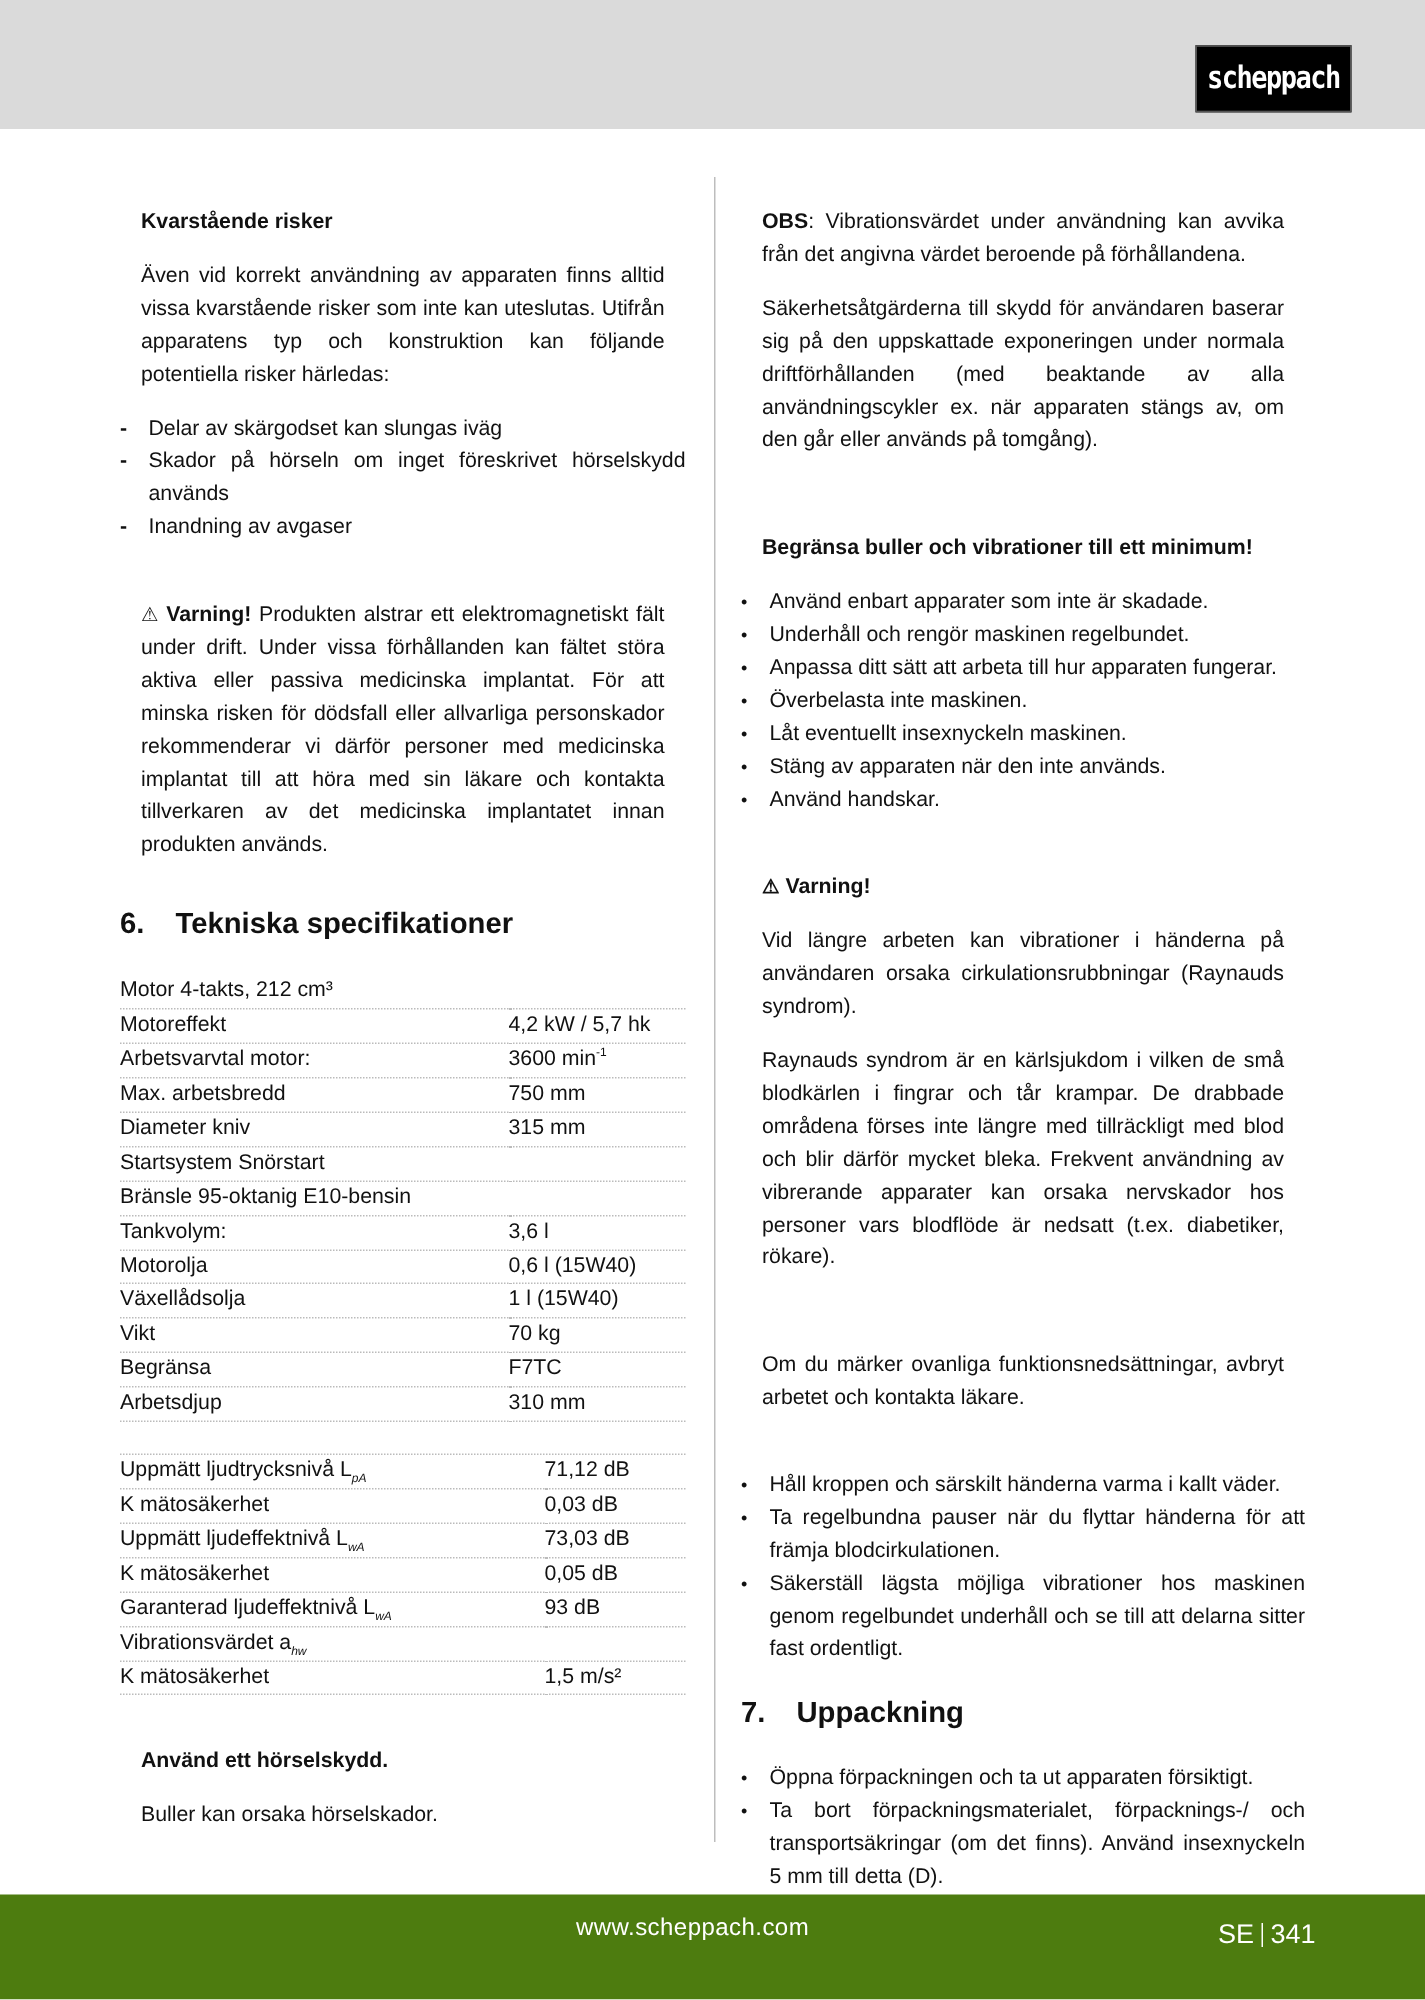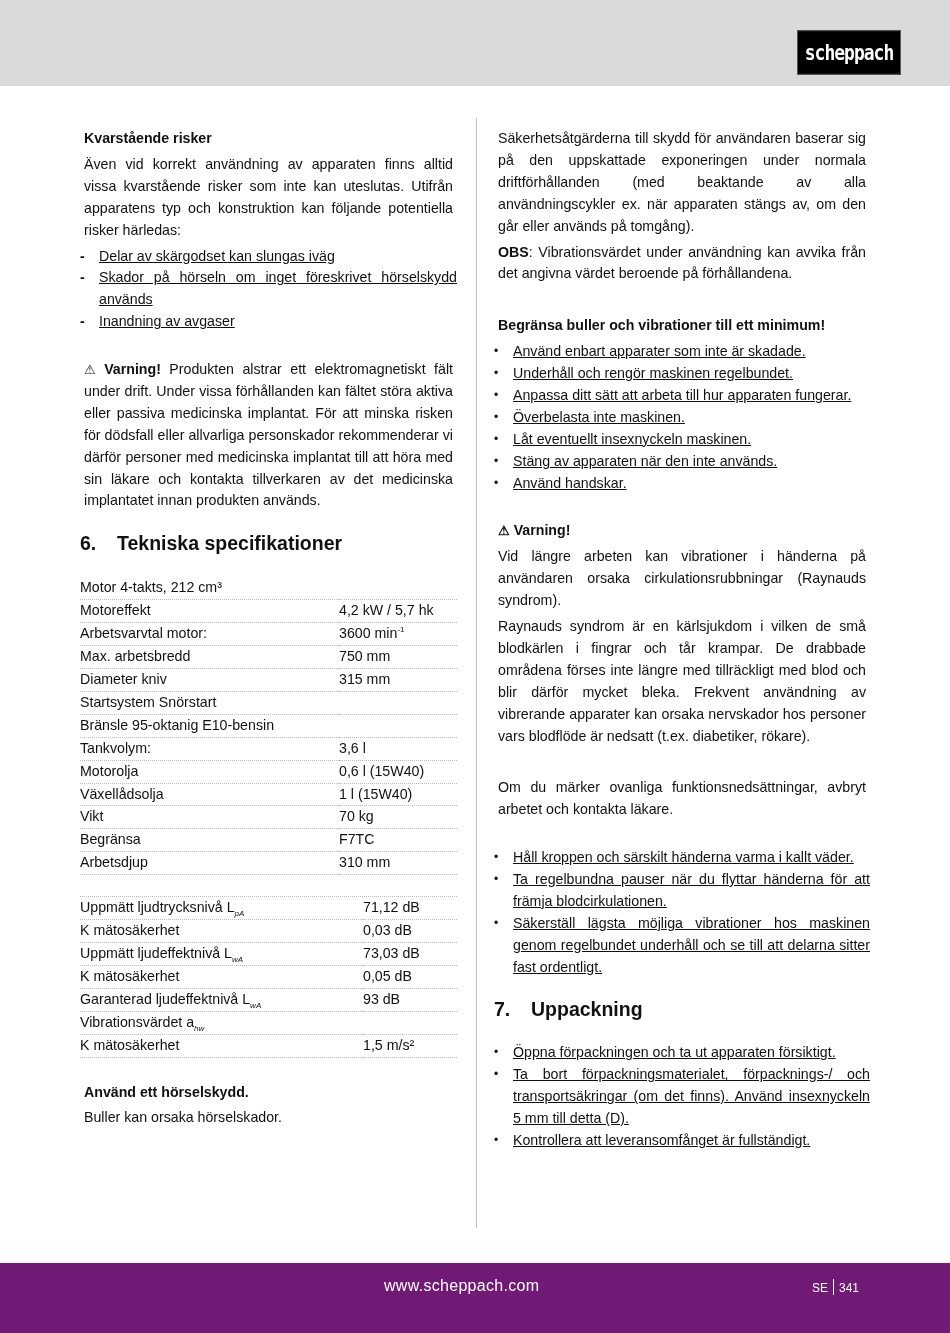--- a/index.html
+++ b/index.html
@@ -13,40 +13,40 @@
     position: absolute; left: 797px; top: 33px; width: 104px; height: 39px;
     background: #000; border: 1px solid #555; box-sizing: border-box;
     color: #fff; display: flex; align-items: center; justify-content: center;
     font-family: "DejaVu Sans Mono", monospace; font-weight: bold; font-size: 18px;
     letter-spacing: -1px; transform: scaleY(1.15);
   }
   .col { position: absolute; top: 124px; line-height: 21.9px; }
   .col-left { left: 80px; width: 377px; }
   .col-right { left: 494px; width: 376px; }
   .divider { position: absolute; left: 476px; top: 118px; width: 1px; height: 1110px; background: #bdbdbd; }
-  p { margin: 4px; text-align: justify; }
+  p { margin: 14px; text-align: justify; }
   .b { font-weight: bold; }
   .gap { height: 21.9px; }
   ul.dash, ul.dot { list-style: none; margin: 0; padding: 0; }
-  ul.dash li, ul.dot li { position: relative; padding-left: 19px; text-align: justify; text-decoration: underline; }
+  ul.dash li, ul.dot li { position: relative; padding-left: 19px; text-align: justify; }
   ul.dash li::before { content: "-"; position: absolute; left: 0; font-weight: bold; }
   ul.dot li::before { content: "•"; position: absolute; left: 0; font-size: 12px; }
   h2 { margin: 0; font-size: 19.5px; font-weight: bold; line-height: 26px; display: flex; }
   h2 .num { width: 37px; }
   .spec-table { width: 377px; border-collapse: collapse; }
   .spec-table td { padding: 0; height: 21px; border-bottom: 1px dotted #bbb; vertical-align: middle; white-space: nowrap; }
   .spec-table td.val { width: 118px; }
   .spec-table2 td.val { width: 94px; }
   sub, sup { font-size: 8px; line-height: 0; }
   sub { vertical-align: -4px; font-style: italic; }
   sup { vertical-align: 6px; }
   .warn-icon { font-size: 13px; margin-right: 4px; }
-  .footer { position: absolute; left: 0; top: 1263px; width: 950px; height: 70px; background: #701a75; color: #fff; }
+  .footer { position: absolute; left: 0; top: 1263px; width: 950px; height: 70px; background: #4d7c0f; color: #fff; }
   .footer .url { position: absolute; left: 384px; top: 14px; font-size: 16px; letter-spacing: 0.3px; }
-  .footer .pg { position: absolute; left: 812px; top: 16px; font-size: 12px; }
+  .footer .pg { position: absolute; left: 812px; top: 16px; font-size: 18px; }
   .footer .pg .sep { display: inline-block; width: 1px; height: 16px; background: #fff; margin: 0 5px; vertical-align: -3px; }
 </style>
 </head>
 <body>
 
 <div class="header-band"></div>
 <div class="logo">scheppach</div>
 
 <div class="divider"></div>
 
@@ -156,22 +156,22 @@
         </tr>
       </tbody>
   </table>
 
   <div style="height:20px"></div>
   <p class="b">Använd ett hörselskydd.</p>
   <p>Buller kan orsaka hörselskador.</p>
 </div>
 
 <div class="col col-right">
+  <p><span class="b">OBS</span><span>: Vibrationsvärdet under användning kan avvika från det angivna värdet beroende på förhållandena.</span></p>
   <p>Säkerhetsåtgärderna till skydd för användaren baserar sig på den uppskattade exponeringen under normala driftförhållanden (med beaktande av alla användningscykler ex. när apparaten stängs av, om den går eller används på tomgång).</p>
-  <p><span class="b">OBS</span><span>: Vibrationsvärdet under användning kan avvika från det angivna värdet beroende på förhållandena.</span></p>
   <div class="gap"></div>
   <p class="b">Begränsa buller och vibrationer till ett minimum!</p>
   <ul class="dot">
     <li>Använd enbart apparater som inte är skadade.</li>
     <li>Underhåll och rengör maskinen regelbundet.</li>
     <li>Anpassa ditt sätt att arbeta till hur apparaten fungerar.</li>
     <li>Överbelasta inte maskinen.</li>
     <li>Låt eventuellt insexnyckeln maskinen.</li>
     <li>Stäng av apparaten när den inte används.</li>
     <li>Använd handskar.</li>

